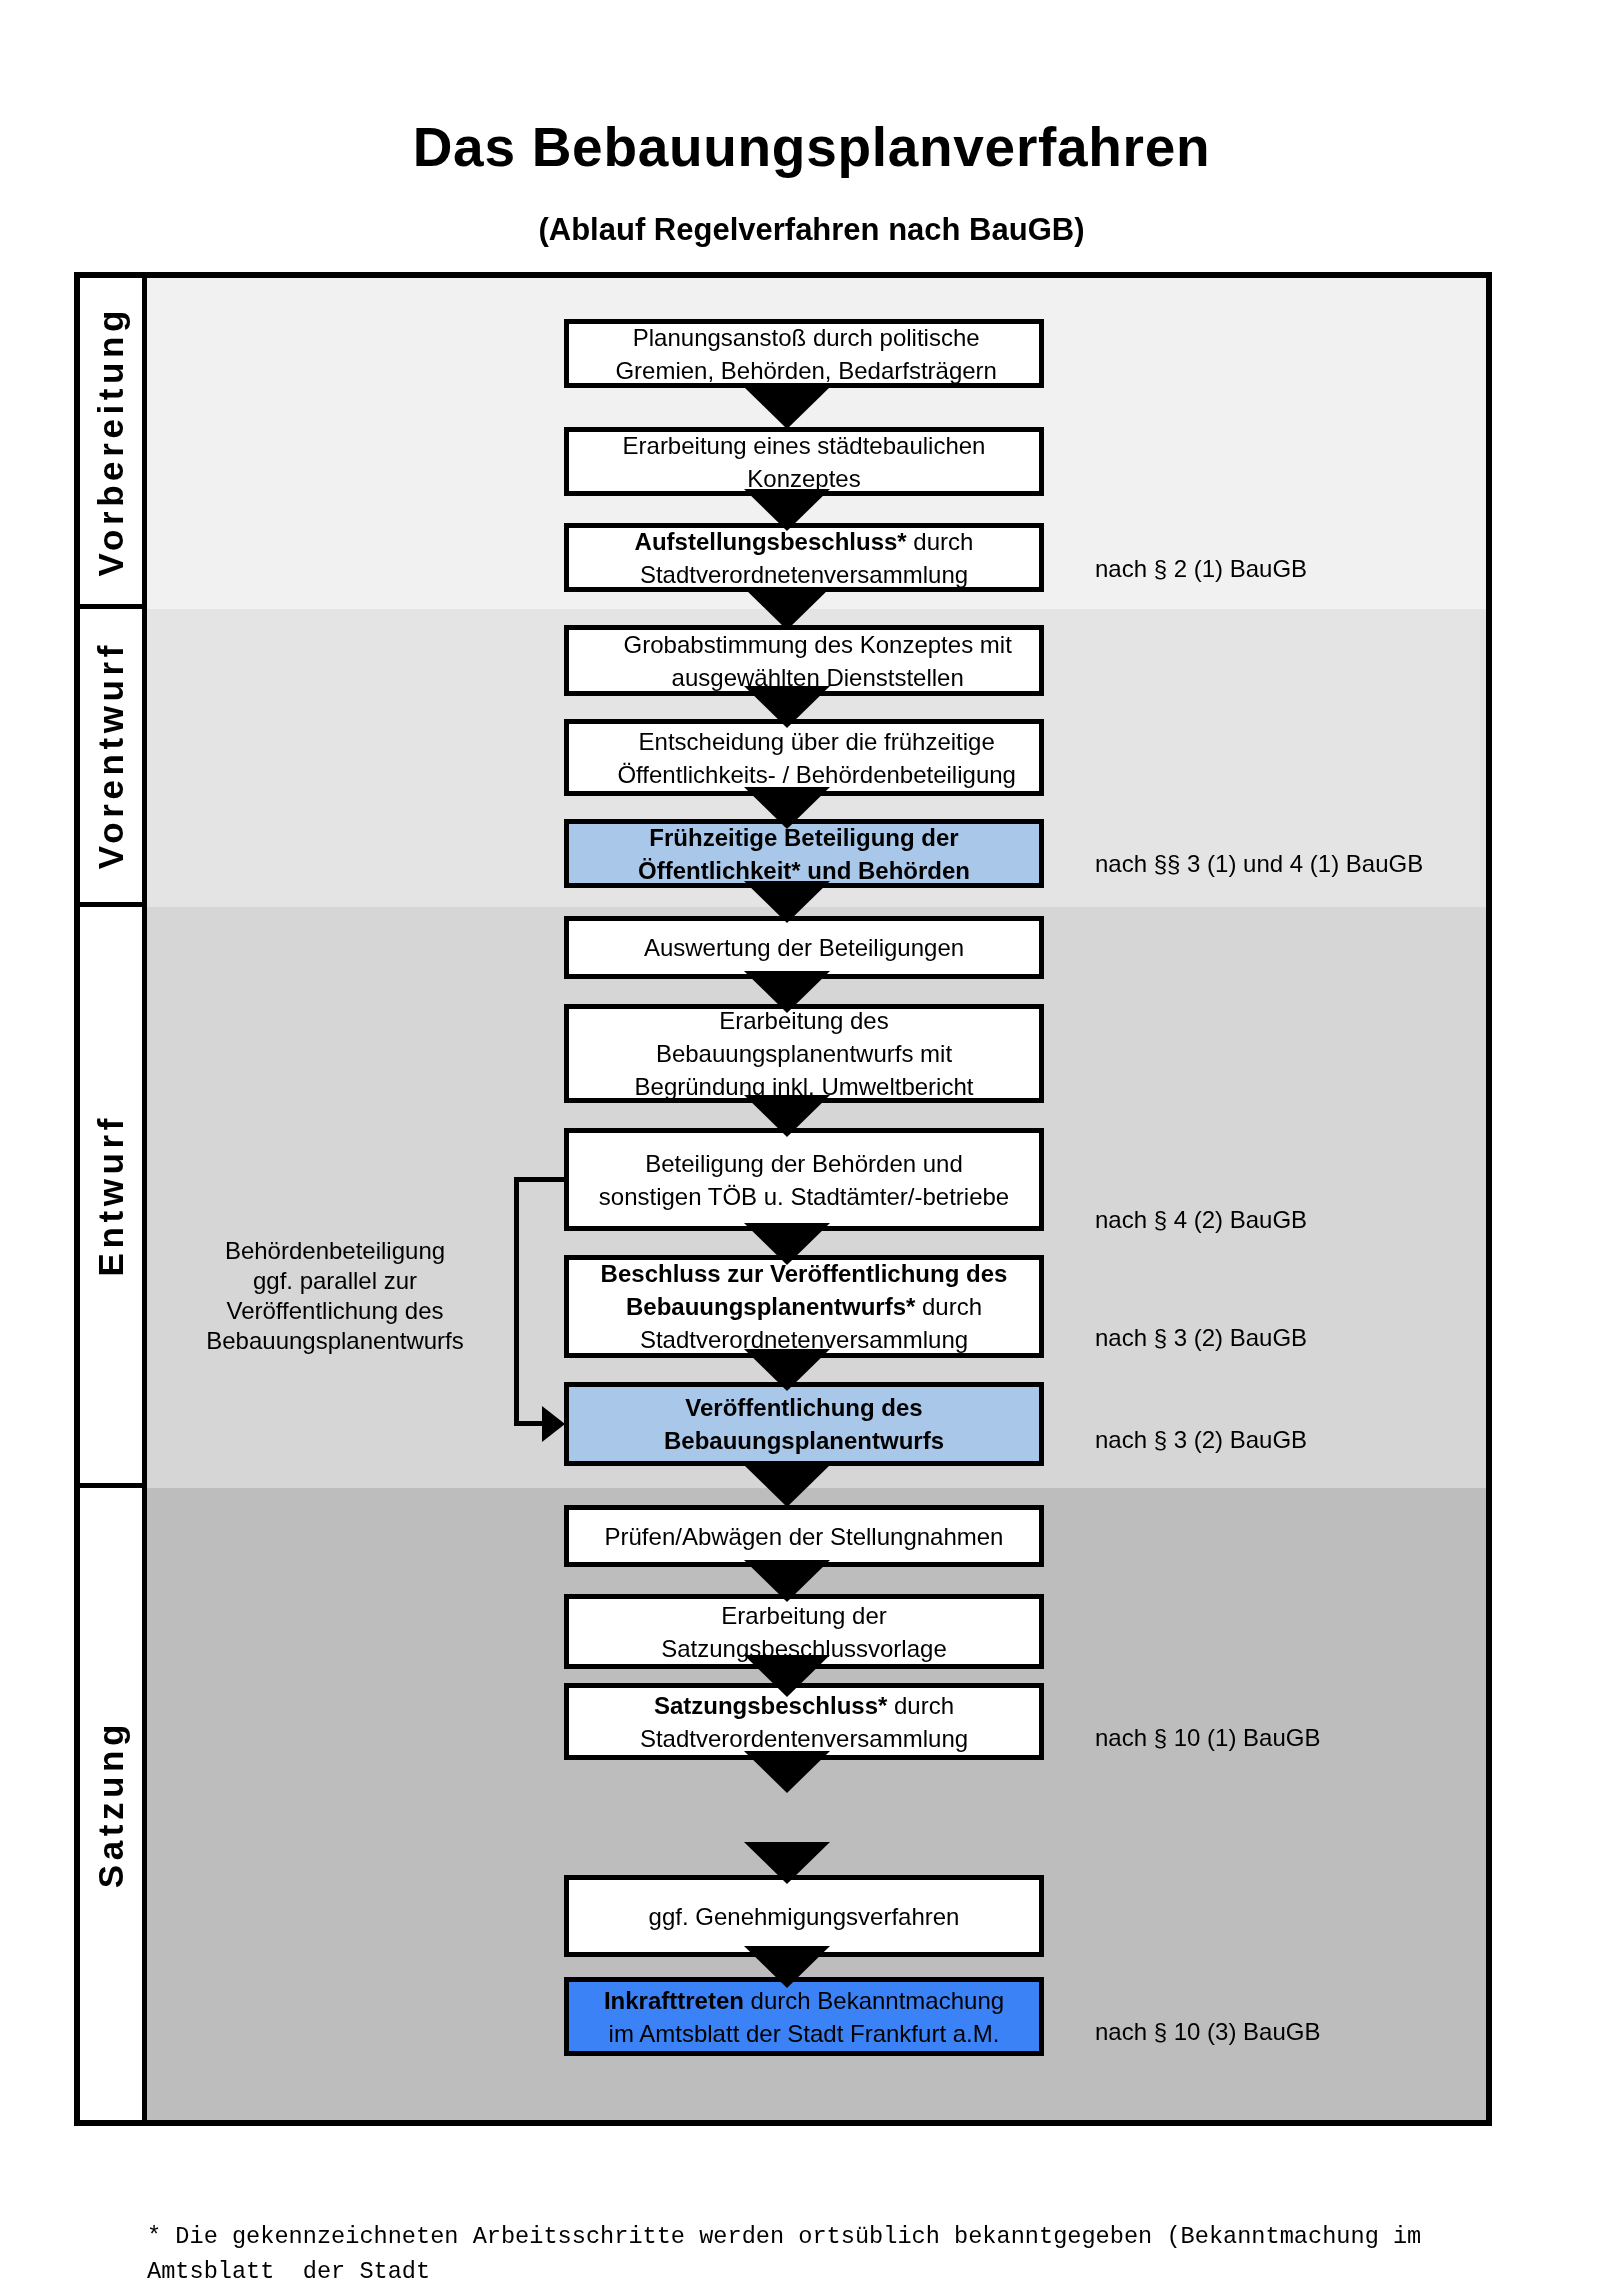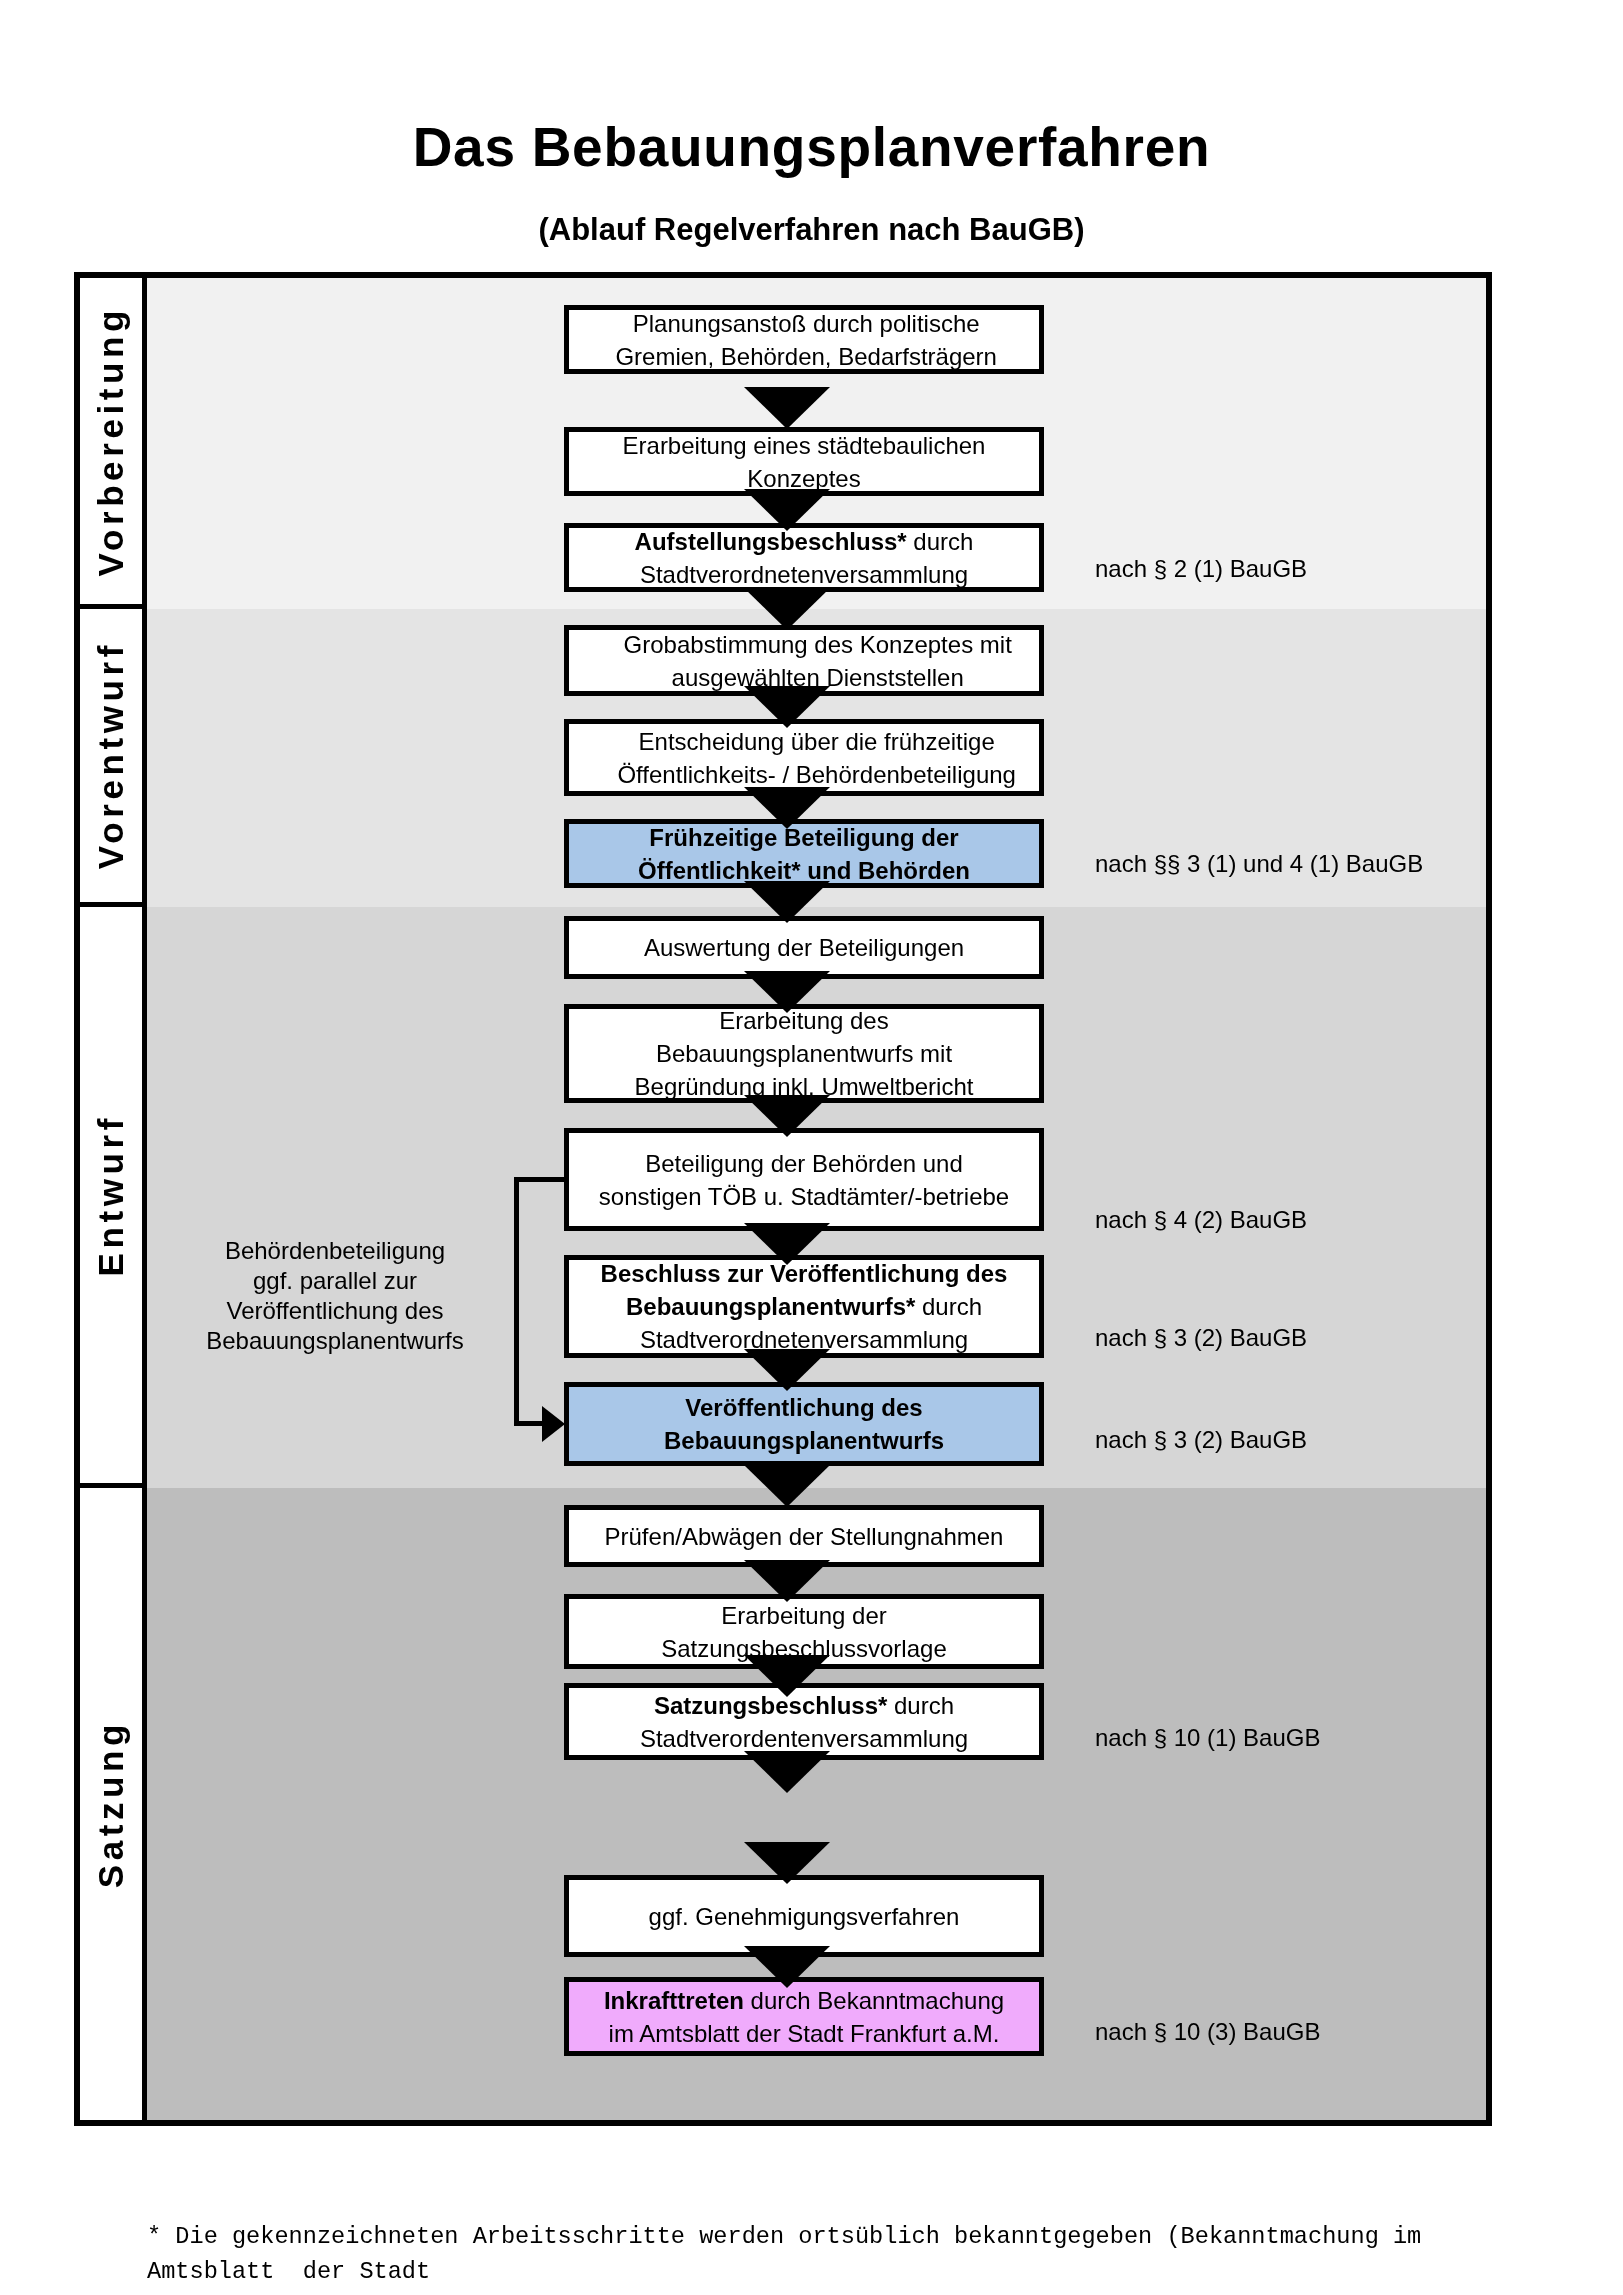--- a/index.html
+++ b/index.html
@@ -65,21 +65,21 @@
       <div class="labelcell divider">
         <span class="plabel">Entwurf</span>
       </div>
       <div class="maincell" style="background: rgb(214, 214, 214);"></div>
       <div class="labelcell">
         <span class="plabel">Satzung</span>
       </div>
       <div class="maincell" style="background: rgb(189, 189, 189);"></div>
     </div>
 
-    <div class="box" style="top:27px;height:69px;padding-left:7px;">
+    <div class="box" style="top:41px;height:69px;padding-left:7px;">
       <span class="bl">Planungsanstoß durch politische</span>
       <span class="bl">Gremien, Behörden, Bedarfsträgern</span>
     </div>
     <div class="arrow" style="top:109px;"></div>
     <div class="box" style="top:149px;height:69px;">
       <span class="bl">Erarbeitung eines städtebaulichen</span>
       <span class="bl">Konzeptes</span>
     </div>
     <div class="arrow" style="top:211px;"></div>
     <div class="box" style="top:245px;height:69px;">
@@ -155,21 +155,21 @@
     <div class="box" style="top:1405px;height:77px;">
       <span class="bl"><span class="bseg">Satzungsbeschluss*</span><span> durch</span></span>
       <span class="bl">Stadtverordentenversammlung</span>
     </div>
     <div class="arrow" style="top:1473px;"></div>
     <div class="arrow" style="top:1564px;"></div>
     <div class="box" style="top:1597px;height:82px;">
       <span class="bl">ggf. Genehmigungsverfahren</span>
     </div>
     <div class="arrow" style="top:1668px;"></div>
-    <div class="box" style="top: 1699px; height: 79px; background: #f0abfc;">
+    <div class="box" style="top: 1699px; height: 79px; background: #3b82f6;">
       <span class="bl"><span class="bseg">Inkrafttreten</span><span> durch Bekanntmachung</span></span>
       <span class="bl">im Amtsblatt der Stadt Frankfurt a.M.</span>
     </div>
 
     <div class="note" style="top:276px;">nach § 2 (1) BauGB</div>
     <div class="note" style="top:571px;">nach §§ 3 (1) und 4 (1) BauGB</div>
     <div class="note" style="top:927px;">nach § 4 (2) BauGB</div>
     <div class="note" style="top:1045px;">nach § 3 (2) BauGB</div>
     <div class="note" style="top:1147px;">nach § 3 (2) BauGB</div>
     <div class="note" style="top:1445px;">nach § 10 (1) BauGB</div>

